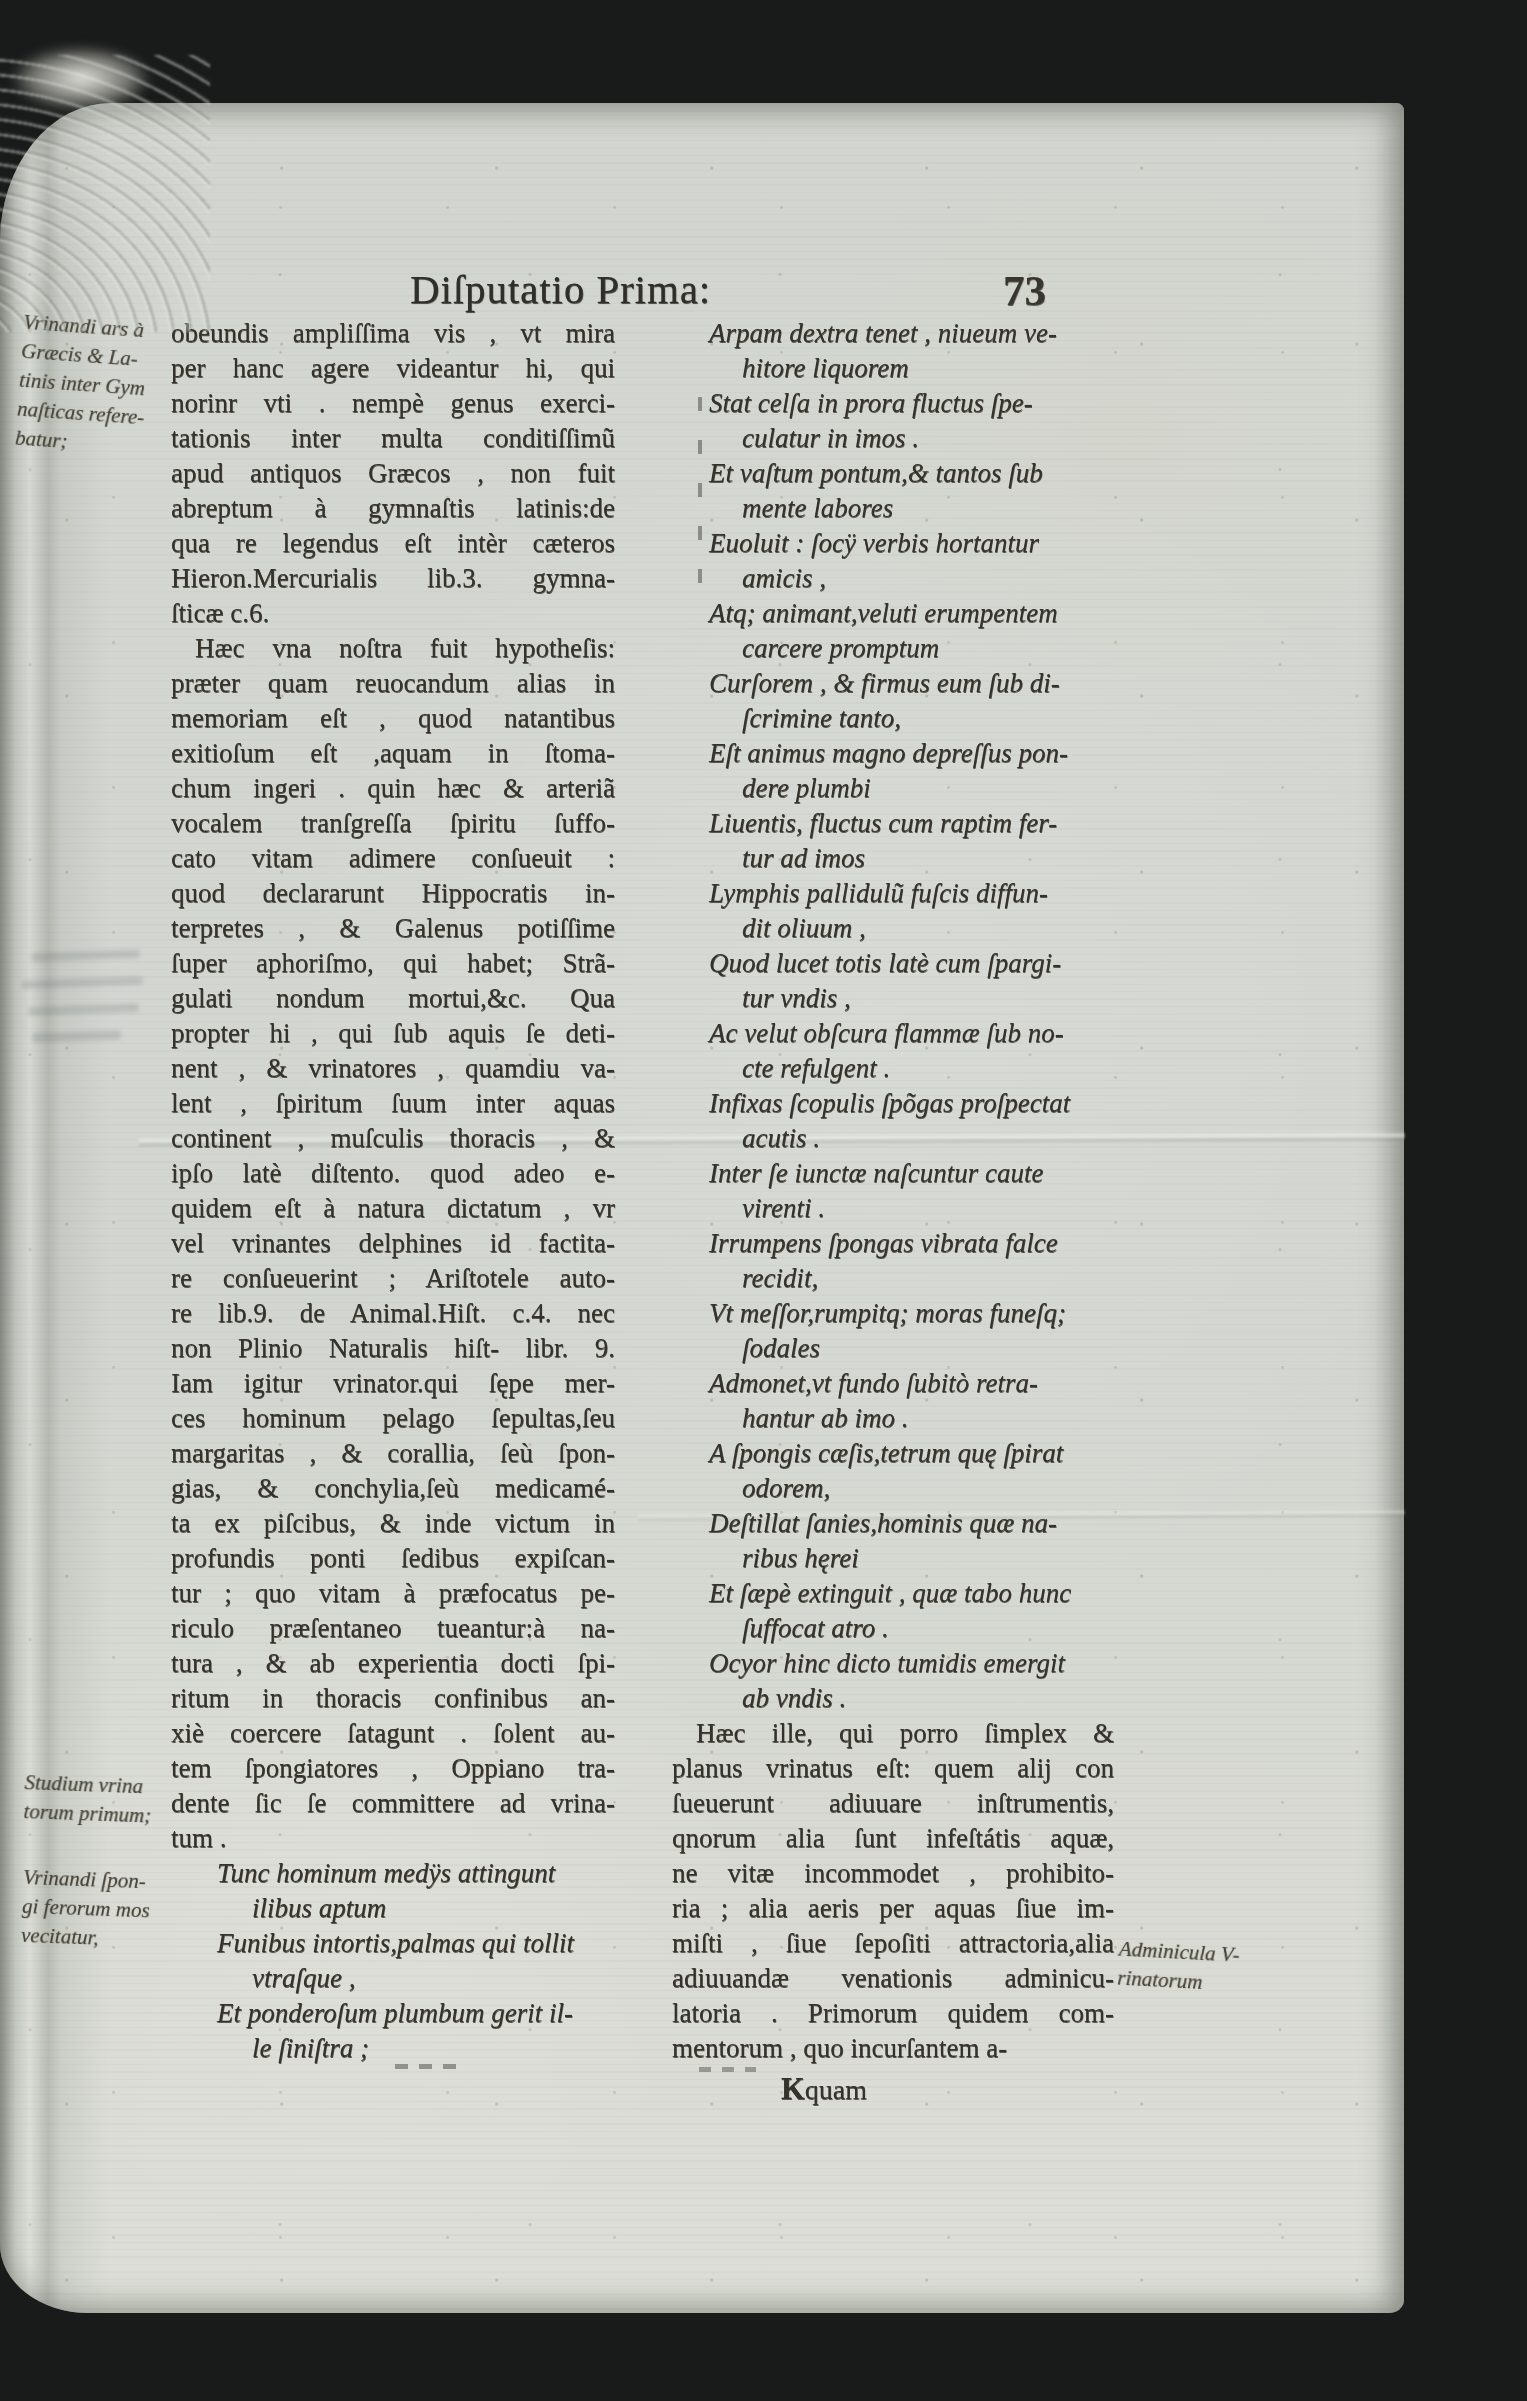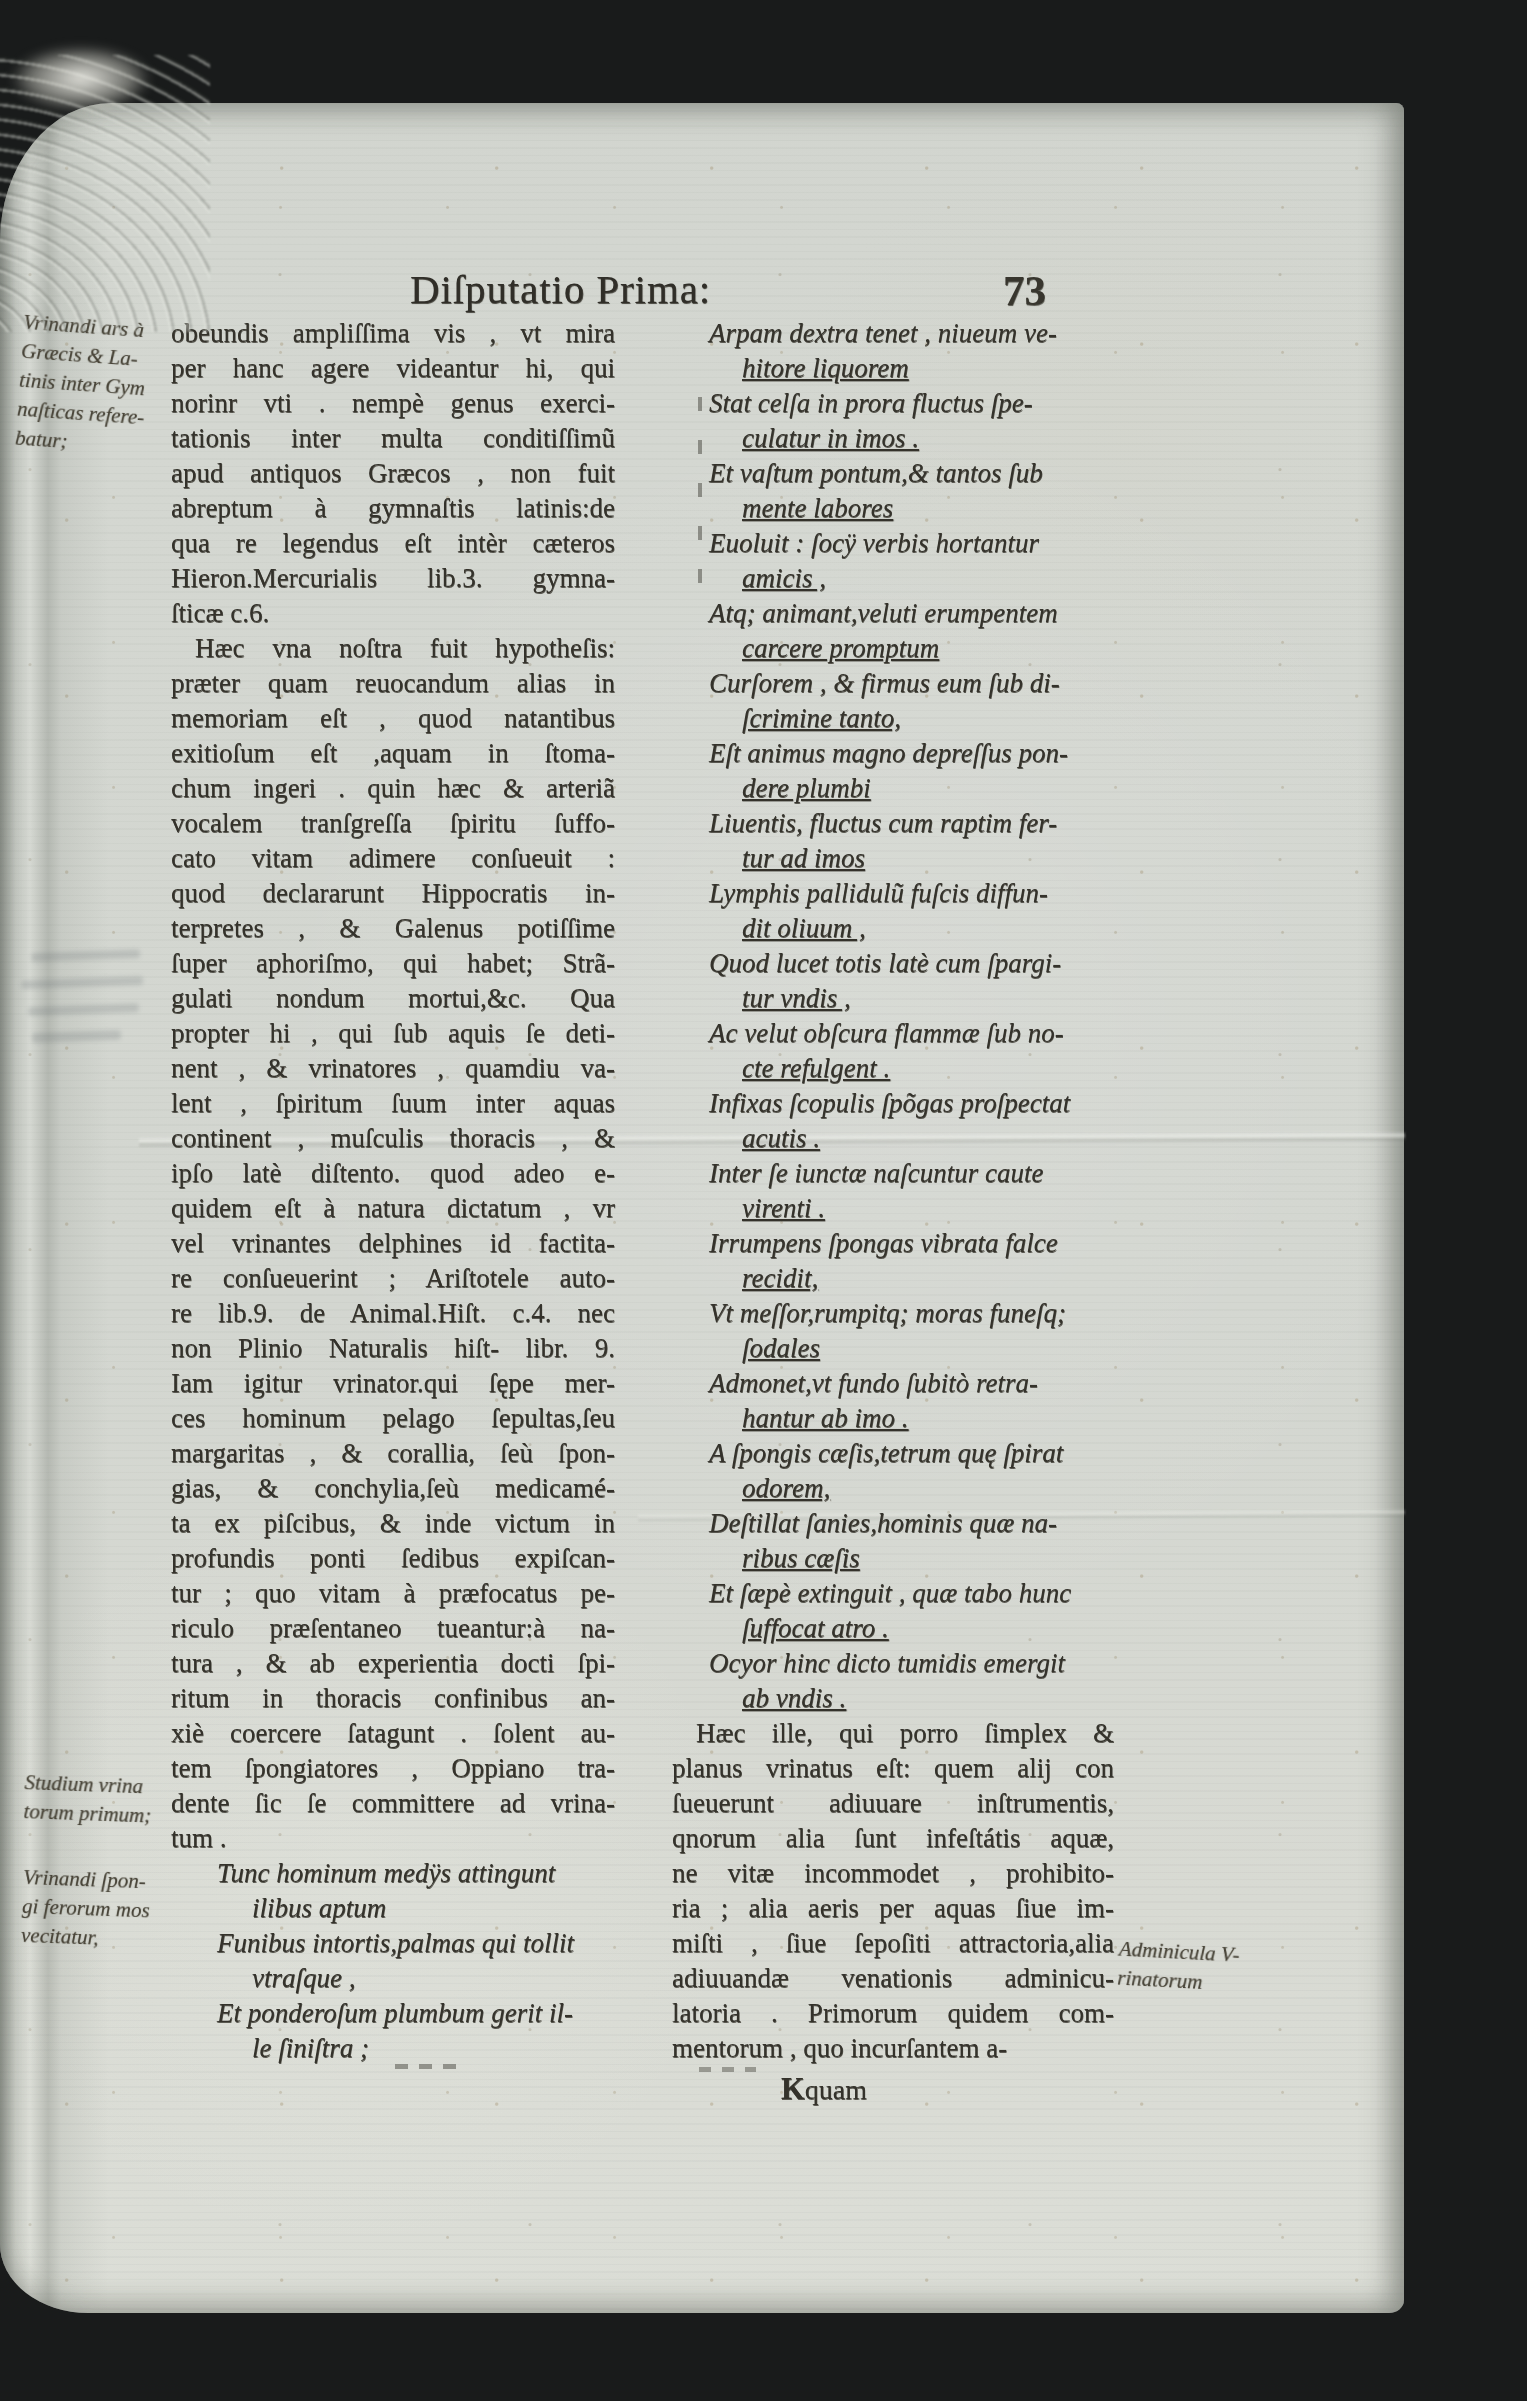--- a/index.html
+++ b/index.html
@@ -94,21 +94,21 @@
   .col{position:absolute;top:213px;font-size:27px;line-height:35px;}
   .col-left{left:171px;width:444px;}
   .col-right{left:672px;width:442px;}
   .line{height:35px;text-align:justify;text-align-last:justify;}
   .line.end{text-align-last:left;}
   .line.ind{text-indent:24px;}
   .line.verse,.line.v2{font-style:italic;text-align:left;text-align-last:left;}
   .col-left .line.verse{padding-left:46px;}
   .col-left .line.v2{padding-left:81px;}
   .col-right .line.verse{padding-left:37px;}
-  .col-right .line.v2{padding-left:70px;text-decoration:underline;}
+  .col-right .line.v2{padding-left:70px;}
   .mnote{
     position:absolute;font-style:italic;font-size:21px;line-height:29px;color:#474337;
     text-shadow:0.3px 0.4px 0.8px rgba(70,65,52,.55);filter:blur(0.3px);
   }
   .mnote-1{left:18.5px;top:210px;width:155px;transform:rotate(4deg);}
   .mnote-2{left:24px;top:1668px;width:166px;transform:rotate(2deg);}
   .mnote-3{left:22px;top:1763px;width:174px;transform:rotate(2deg);}
   .mnote-right{left:1118px;top:1837px;width:208px;transform:rotate(3deg);}
   .sigline{position:absolute;left:672px;top:1969px;width:442px;font-size:28px;line-height:35px;}
   .sig{font-weight:bold;font-size:30.5px;margin-left:109px;}
@@ -245,21 +245,21 @@
         <div class="line v2">virenti .</div>
         <div class="line verse">Irrumpens ſpongas vibrata falce</div>
         <div class="line v2">recidit,</div>
         <div class="line verse">Vt meſſor,rumpitq; moras funeſq;</div>
         <div class="line v2">ſodales</div>
         <div class="line verse">Admonet,vt fundo ſubitò retra-</div>
         <div class="line v2">hantur ab imo .</div>
         <div class="line verse">A ſpongis cæſis,tetrum quę ſpirat</div>
         <div class="line v2">odorem,</div>
         <div class="line verse">Deſtillat ſanies,hominis quæ na-</div>
-        <div class="line v2">ribus cæſis</div>
+        <div class="line v2">ribus hęrei</div>
         <div class="line verse">Et ſæpè extinguit , quæ tabo hunc</div>
         <div class="line v2">ſuffocat atro .</div>
         <div class="line verse">Ocyor hinc dicto tumidis emergit</div>
         <div class="line v2">ab vndis .</div>
         <div class="line ind">Hæc ille, qui porro ſimplex &amp;</div>
         <div class="line">planus vrinatus eſt: quem alij con</div>
         <div class="line">ſueuerunt adiuuare inſtrumentis,</div>
         <div class="line">qnorum alia ſunt infeſtátis aquæ,</div>
         <div class="line">ne vitæ incommodet , prohibito-</div>
         <div class="line">ria ; alia aeris per aquas ſiue im-</div>

